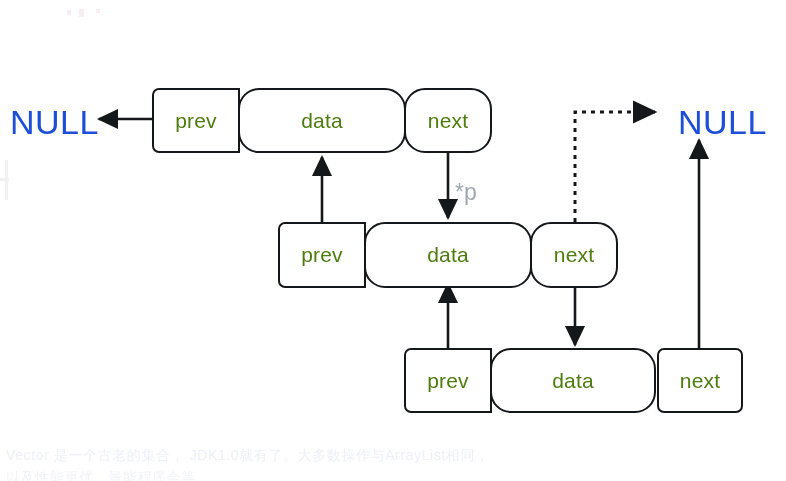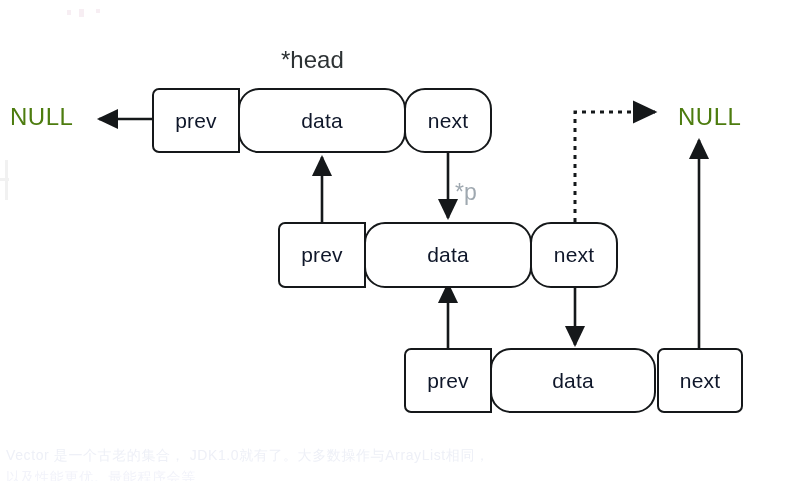--- a/index.html
+++ b/index.html
@@ -21,39 +21,39 @@
   
   .cell {
     position: absolute;
     box-sizing: border-box;
     border: 2.5px solid #15181a;
     border-radius: 7px;
     background: #ffffff;
     display: flex;
     align-items: center;
     justify-content: center;
-    color: #0f172a;
+    color: #4d7c0f;
     font-size: 21px;
     font-family: "Liberation Sans", sans-serif;
     letter-spacing: 0.2px;
     z-index: 5;
   }
   
   .cell.join-r { border-top-right-radius: 0; border-bottom-right-radius: 0; }
   .cell.join-l { border-top-left-radius: 0; border-bottom-left-radius: 0; border-radius: 21px; }
 
   
   .label {
     position: absolute;
     color: #3a3f42;
     font-family: "Liberation Sans", sans-serif;
     white-space: nowrap;
     z-index: 6;
   }
-  .label.null-label { font-size: 24px; color: #4d7c0f; letter-spacing: 0.5px; }
+  .label.null-label { font-size: 34px; color: #1d4ed8; letter-spacing: 0.5px; }
   .label.head-label { font-size: 24px; color: #2d3234; }
   .label.p-label    { font-size: 23px; color: #9fa8b0; }
 
   
   #wires {
     position: absolute;
     left: 0; top: 0;
     width: 786px;
     height: 481px;
     z-index: 3;
@@ -129,21 +129,20 @@
 
     <g>
       <path d="M699,348 L699,140" stroke="#15181a" stroke-width="2.6" fill="none" marker-end="url(#arrow-solid)"></path>
     </g>
   </svg>
 
   <div class="label null-label" style="left:10px;top:103px;">NULL</div>
 
   <div class="label null-label" style="left:678px;top:103px;">NULL</div>
 
-  <div class="label head-label" style="left:281px;top:46px;">*head</div>
 
   <div class="label p-label" style="left:455px;top:179px;">*p</div>
 
   <div class="cell join-r" style="left:152px;top:88px;width:88px;height:65px;">prev</div>
   <div class="cell join-r join-l" style="left:238px;top:88px;width:168px;height:65px;">data</div>
   <div class="cell join-l" style="left:404px;top:88px;width:88px;height:65px;">next</div>
 
   <div class="cell join-r" style="left:278px;top:222px;width:88px;height:66px;">prev</div>
   <div class="cell join-r join-l" style="left:364px;top:222px;width:168px;height:66px;">data</div>
   <div class="cell join-l" style="left:530px;top:222px;width:88px;height:66px;">next</div>

